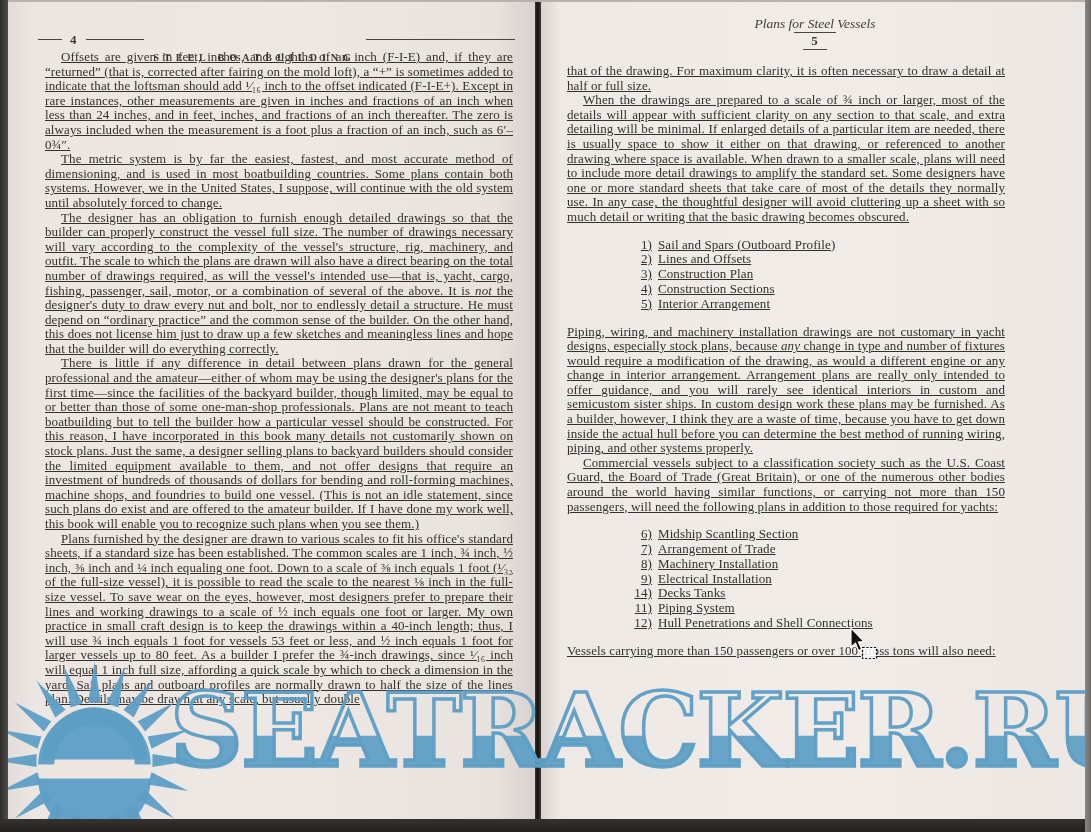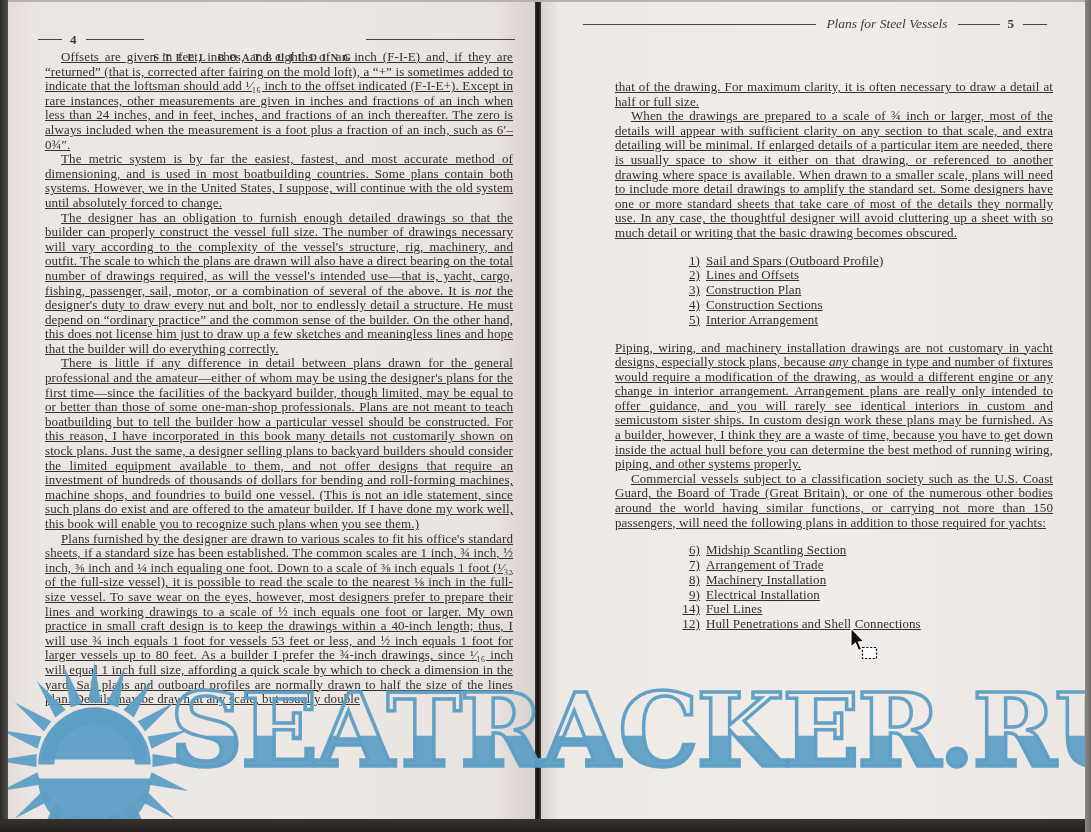--- a/index.html
+++ b/index.html
@@ -30,32 +30,32 @@
     background:linear-gradient(90deg,#3a3633,#14110f 45%,#3f3b38);
   }
 
   
   .runhead {
     position:absolute; top:16px; display:flex; align-items:center;
     font-size:13px; color:#403a35;
   }
   .runhead .rule { height:1px; background:#4a443f; }
   .rh-left  { left:30px; right:20px; }
-  .rh-right { left:42px; right:38px; }
+  .rh-right { left:42px; right:38px;flex-direction:column; }
   .rh-num { padding:0 8px; letter-spacing:1px; font-weight:bold; }
   .rh-title-left { letter-spacing:5px; padding:0 10px; font-weight:bold; font-size:10px;margin-top:36px; }
   .rh-title-right { font-style:italic; padding:0 10px; font-size:13.5px; }
 
   
   .textcol {
     position:absolute; text-align:justify;
     font-size:13px; line-height:14.6px; letter-spacing:0.1px;text-decoration:underline;
   }
   .tc-left  { top:50px; left:37px; width:468px; }
-  .tc-right { top:80px; left:26px; width:438px;margin-left:48px; }
+  .tc-right { top:64px; left:26px; width:438px; }
   .para { text-indent:16px; }
   .para.noindent { text-indent:0; }
   .em { font-style:italic; }
 
   .planlist { margin:13px 0 13px 0; padding-left:58px; list-style:none; }
   .planlist li { display:flex; line-height:14.8px; text-align:left; }
   .planlist .n { width:27px; text-align:right; margin-right:6px; flex:none; }
 
   
   .watermark { position:absolute; left:0; top:652px; width:1091px; height:180px; z-index:3; pointer-events:none; }
@@ -148,27 +148,32 @@
         <li>
             <span class="n">8)</span>
             <span>Machinery Installation</span>
           </li>
         <li>
             <span class="n">9)</span>
             <span>Electrical Installation</span>
           </li>
         <li>
             <span class="n">14)</span>
-            <span>Fuel Lines</span>
+            <span>Decks Tanks</span>
+          </li>
+        <li>
+            <span class="n">11)</span>
+            <span>Piping System</span>
           </li>
         <li>
             <span class="n">12)</span>
             <span>Hull Penetrations and Shell Connections</span>
           </li>
       </ul>
+      <p class="para noindent">Vessels carrying more than 150 passengers or over 100 gross tons will also need:</p>
     </div>
   </div>
 
   <div class="watermark">
     <svg class="wm-sun" width="205" height="205" viewBox="-102 -102 204 204">
       <g fill="rgba(93,158,197,0.95)">
         <g id="rays">
             <path d="M 57.64945368148842 -6.367141448556139 L 98 0 L 57.64945368148842 6.367141448556139 Z"></path>
             <path d="M 56.79544349782815 11.75914953918902 L 93.20353859692504 30.283665448744845 L 52.86033367144223 23.870172268833574 Z"></path>
             <path d="M 50.38189958747694 28.734373039225876 L 79.28366544874486 57.60295472466237 L 42.896875902034076 39.036624314167945 Z"></path>

